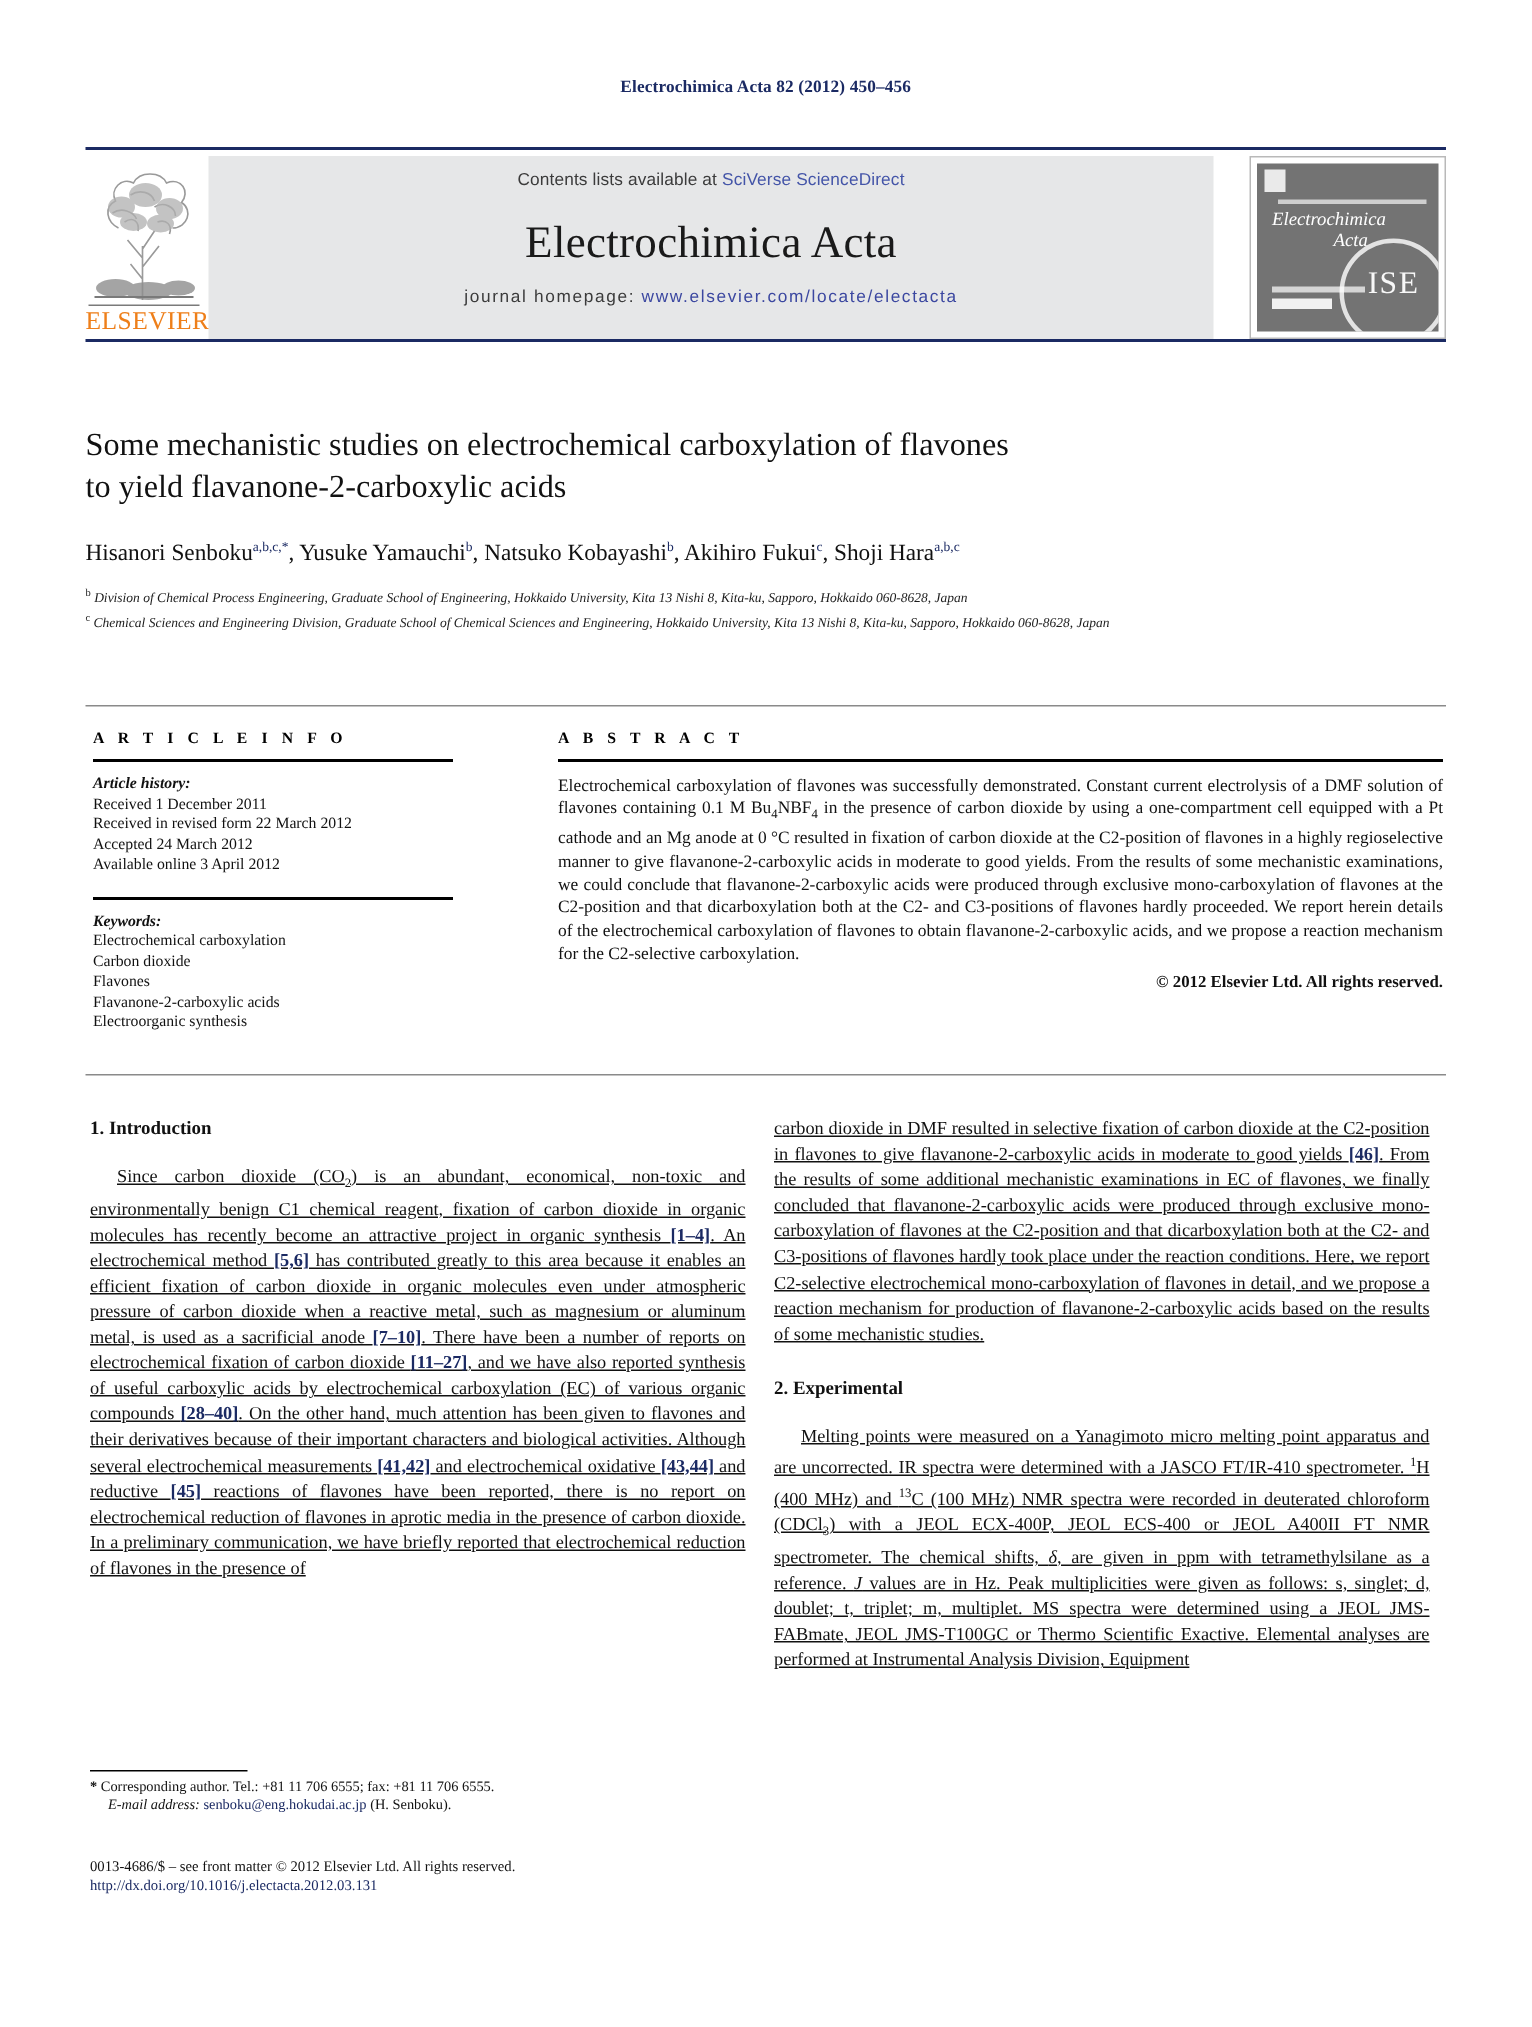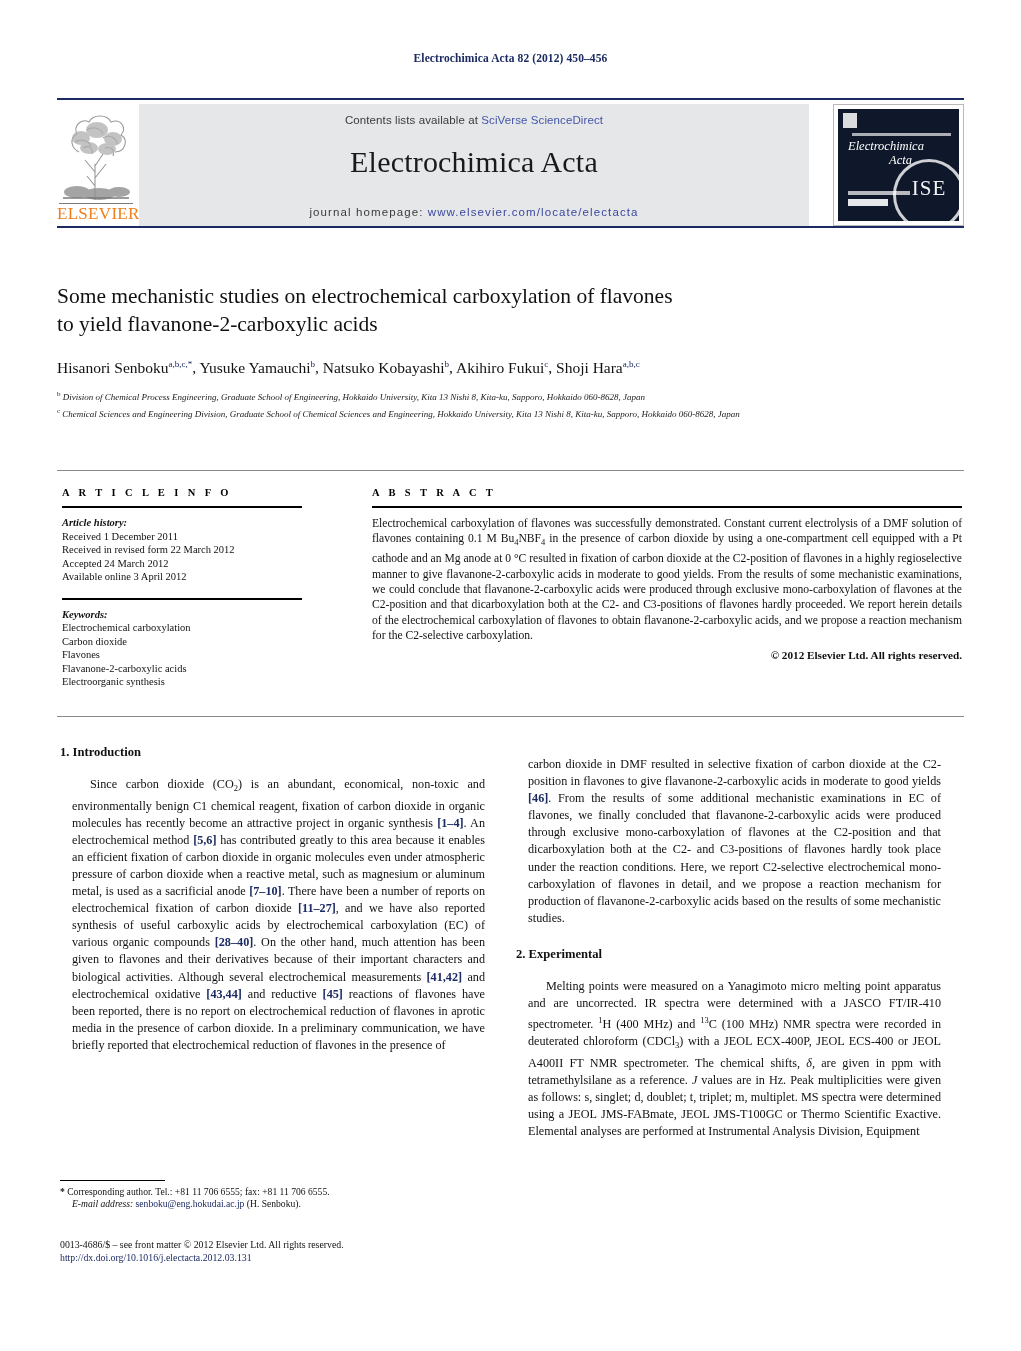--- a/index.html
+++ b/index.html
@@ -112,21 +112,21 @@
     top: 41px;
     left: 0; width: 670px;
     text-align: center;
     font-family: "Liberation Serif", serif;
     font-size: 30px;
     color: #1a1a1a;
     letter-spacing: 0.2px;
   }
   .banner-line3 {
     position: absolute;
-    top: 102px;
+    top: 88px;
     left: 0; width: 670px;
     text-align: center;
     font-family: "Liberation Sans", sans-serif;
     font-size: 11.5px;
     color: #3b3b3b;
     letter-spacing: 1.1px;
   }
   .banner-line3 .url { color:#3b47a0; }
 
   .cover-thumb {
@@ -137,21 +137,21 @@
     height: 122px;
     border: 1px solid #b9b9b9;
     box-sizing: border-box;
     background: #ffffff;
     padding: 4px;
   }
   .cover-inner {
     position: relative;
     width: 100%;
     height: 100%;
-    background: #0f172a;
+    background: #737373;
     overflow: hidden;
   }
   .cover-els {
     position:absolute; left:5px; top:4px; width:14px; height:15px;
     background:#ffffff; opacity:0.85;
   }
   .cover-topline {
     position:absolute; left:14px; top:24px; right:8px; height:3px;
     background:rgba(255,255,255,.65);
   }
@@ -311,21 +311,21 @@
     color: #111;
   }
   .colL { left: 60px; }
   .colR { left: 516px; }
   .body-head {
     font-weight: bold;
     font-size: 12.6px;
     margin: 0 0 15px 0;
   }
   .body-head.spaced { margin-top: 19px; }
-  p.para { margin: 12px; text-indent: 18px; }
+  p.para { margin: 0; text-indent: 18px; text-decoration: underline; }
   .ref { color: #1b2a63; font-weight: bold; }
   sub, sup { font-size: 8.5px; }
 
   
   .fn-rule {
     position: absolute;
     left: 60px;
     top: 1180px;
     width: 105px;
     height: 1px;

